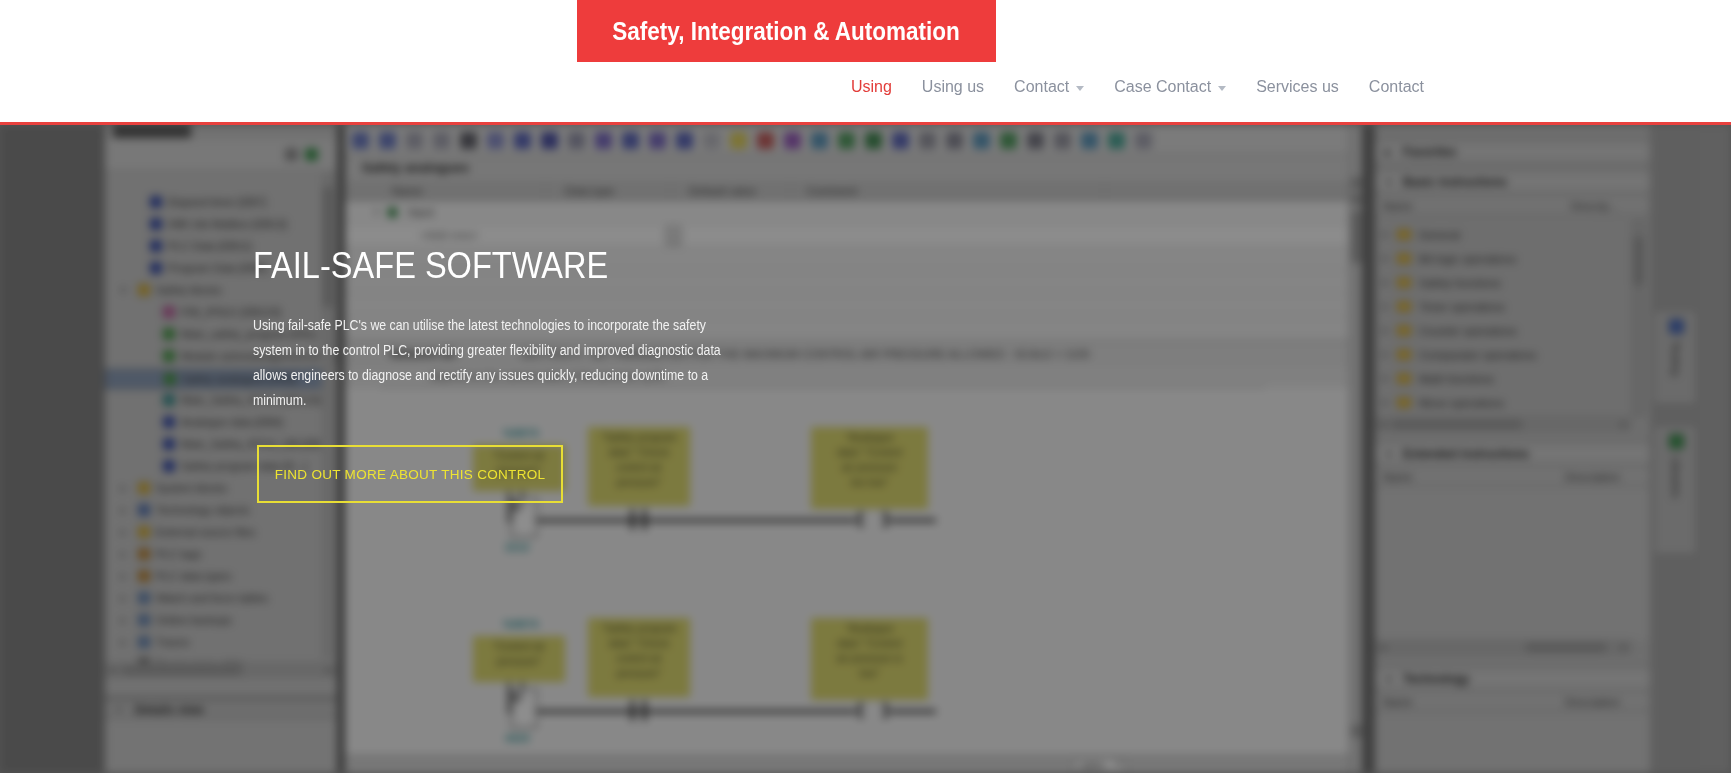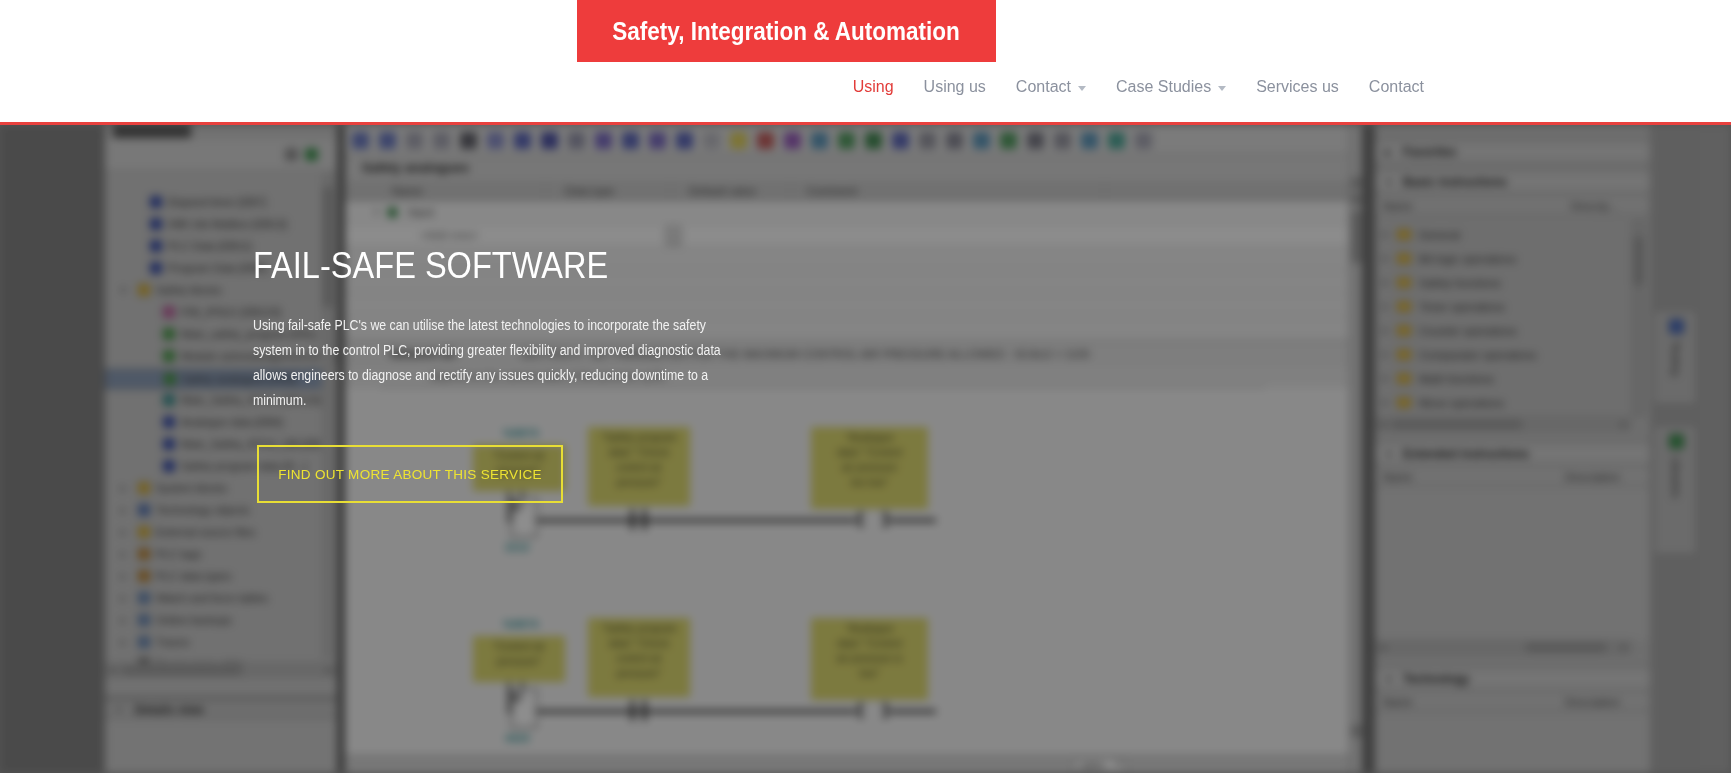--- a/index.html
+++ b/index.html
@@ -148,21 +148,21 @@
         <span>Using</span>
       </a>
       <a class="nav-item">
         <span>Using us</span>
       </a>
       <a class="nav-item">
         <span>Contact</span>
         <span class="nav-caret"></span>
       </a>
       <a class="nav-item">
-        <span>Case Studies</span>
+        <span>Case Contact</span>
         <span class="nav-caret"></span>
       </a>
       <a class="nav-item">
         <span>Services us</span>
       </a>
       <a class="nav-item">
         <span>Contact</span>
       </a>
     </nav>
 </div>
@@ -550,15 +550,15 @@
   </div>
 
   <div class="overlay"></div>
 
   <div class="hero-content">
     <h1 class="hero-title">FAIL-SAFE SOFTWARE</h1>
     <p class="hero-body">Using fail-safe PLC's we can utilise the latest technologies to incorporate the safety
 system in to the control PLC, providing greater flexibility and improved diagnostic data
 allows engineers to diagnose and rectify any issues quickly, reducing downtime to a
 minimum.</p>
-    <a class="cta">FIND OUT MORE ABOUT THIS SERVICE</a>
+    <a class="cta">FIND OUT MORE ABOUT THIS CONTROL</a>
   </div>
 </div>
 
 </body></html>

